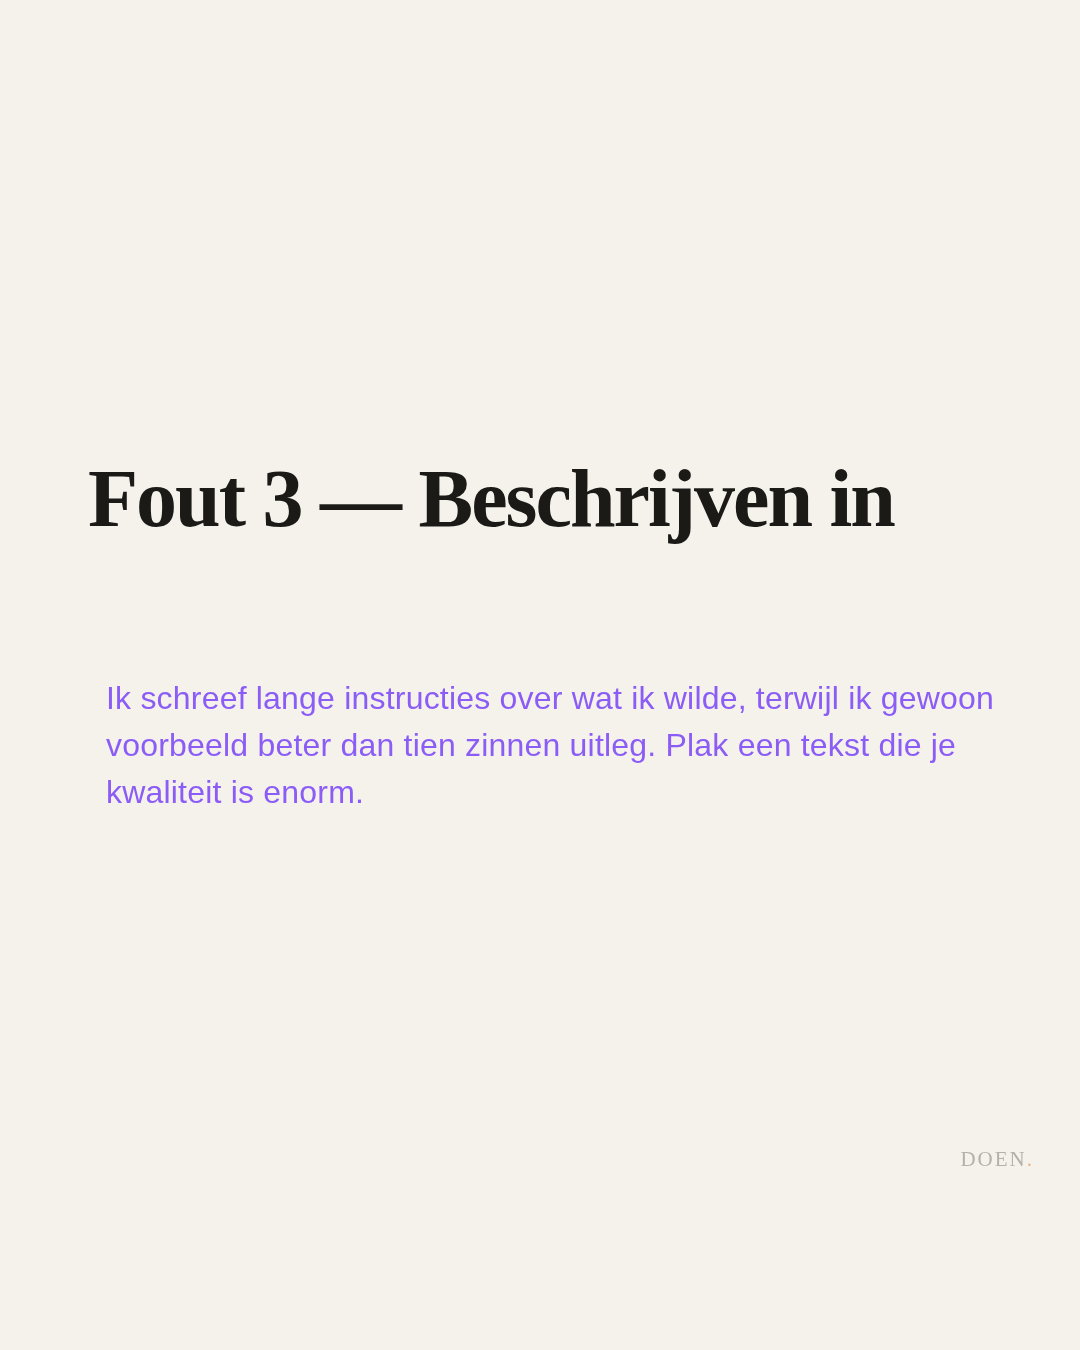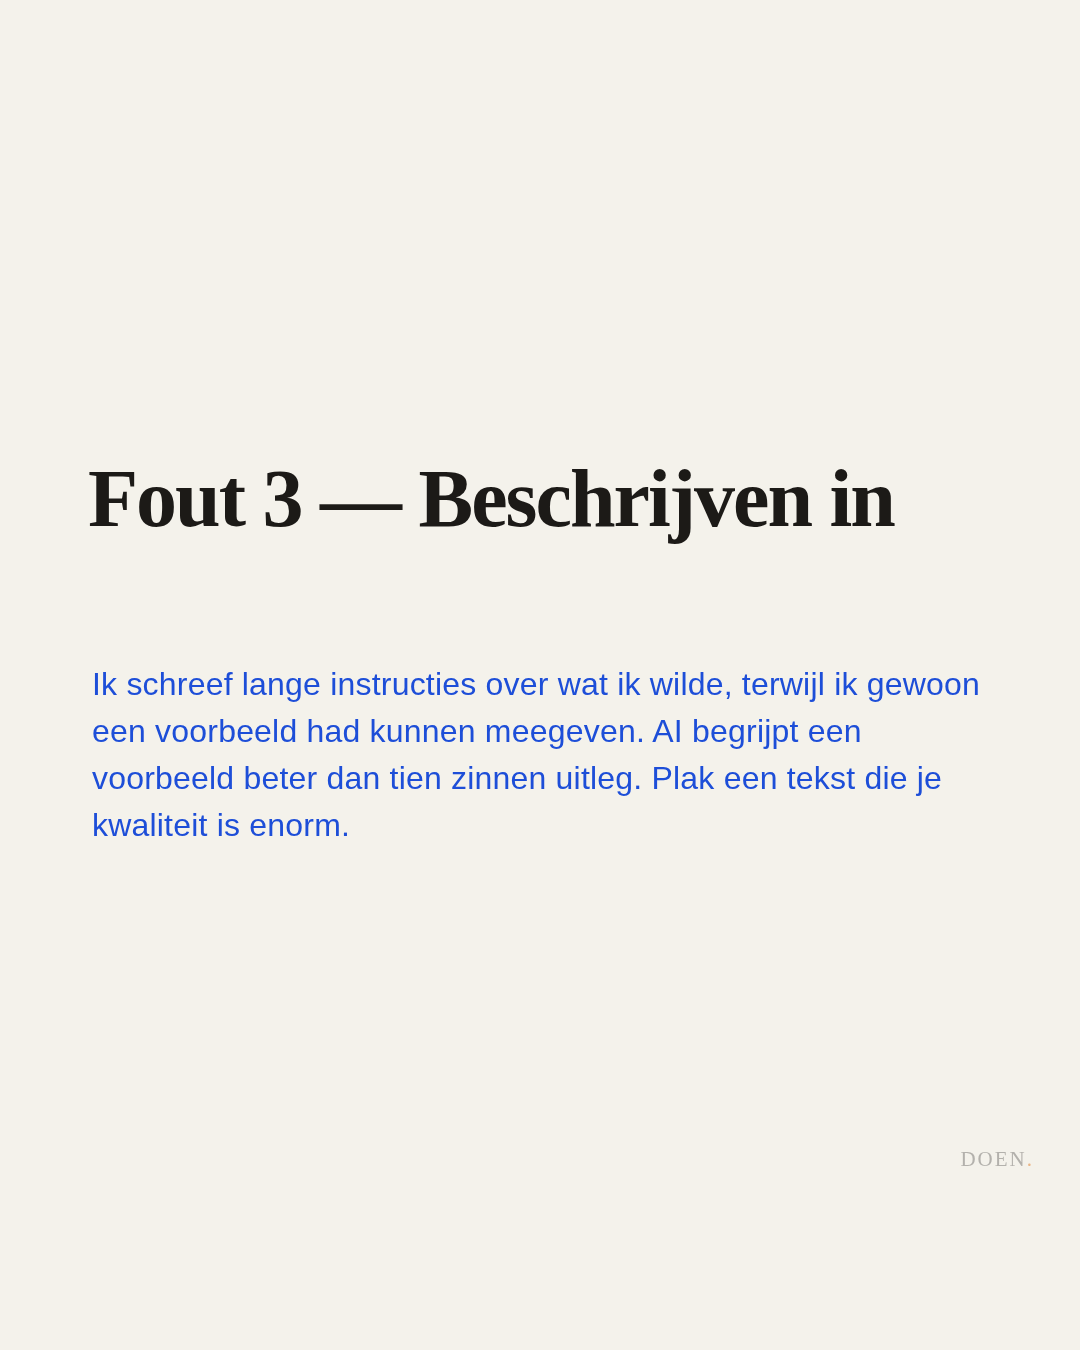--- a/index.html
+++ b/index.html
@@ -28,27 +28,27 @@
     color: #1c1a17;
   }
   .heading-line {
     display: block;
     white-space: nowrap;
   }
   .body-copy {
     position: absolute;
     left: 88px;
     top: 657px;
-    margin: 4px;
+    margin: 18px;
     font-family: "Liberation Sans", sans-serif;
     font-weight: 400;
     font-size: 32px;
     line-height: 47px;
     letter-spacing: 0.2px;
-    color: #1d4ed8;
+    color: #8b5cf6;
   }
   .body-line {
     display: block;
     white-space: nowrap;
   }
   .brand {
     position: absolute;
     right: 48px;
     bottom: 24px;
     font-family: "Liberation Serif", serif;
@@ -67,21 +67,20 @@
 <body>
 
 <div class="slide">
 
   <h1 class="heading">
     <span class="heading-line">Fout 3 — Beschrijven in</span>
   </h1>
 
   <p class="body-copy">
     <span class="body-line">Ik schreef lange instructies over wat ik wilde, terwijl ik gewoon</span>
-    <span class="body-line">een voorbeeld had kunnen meegeven. AI begrijpt een</span>
     <span class="body-line">voorbeeld beter dan tien zinnen uitleg. Plak een tekst die je</span>
     <span class="body-line">kwaliteit is enorm.</span>
   </p>
 
   <div class="brand">
     <span>DOEN</span><span class="brand-dot">.</span>
   </div>
 
 </div>
 

